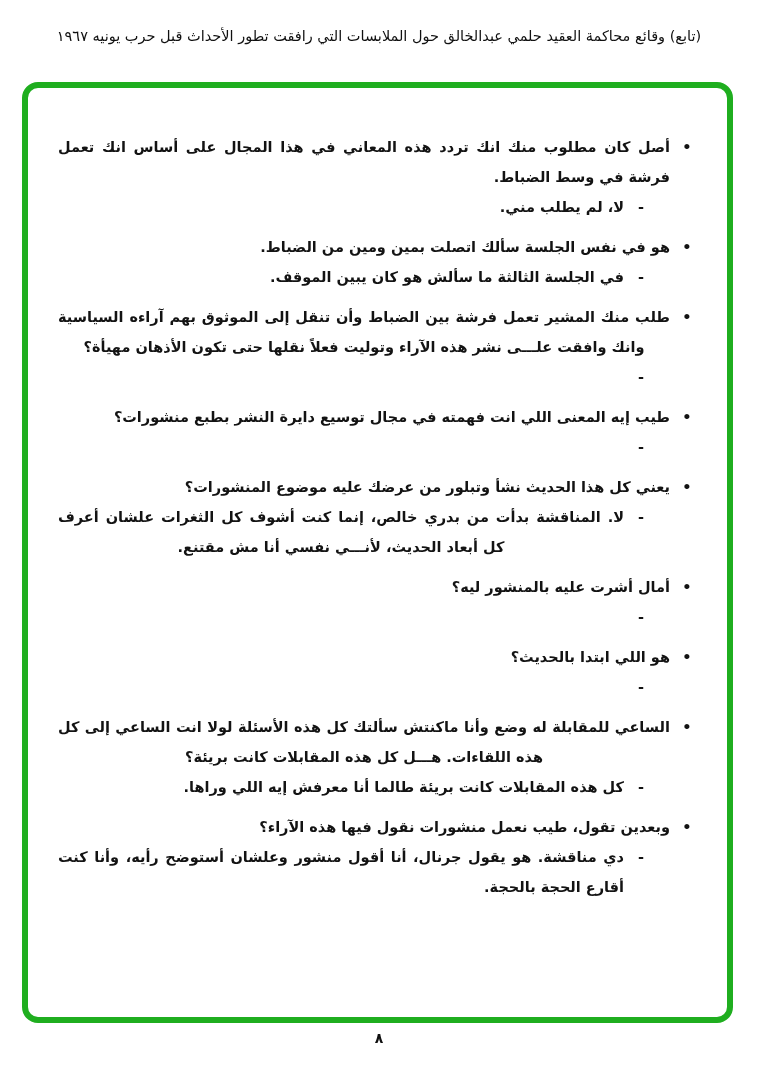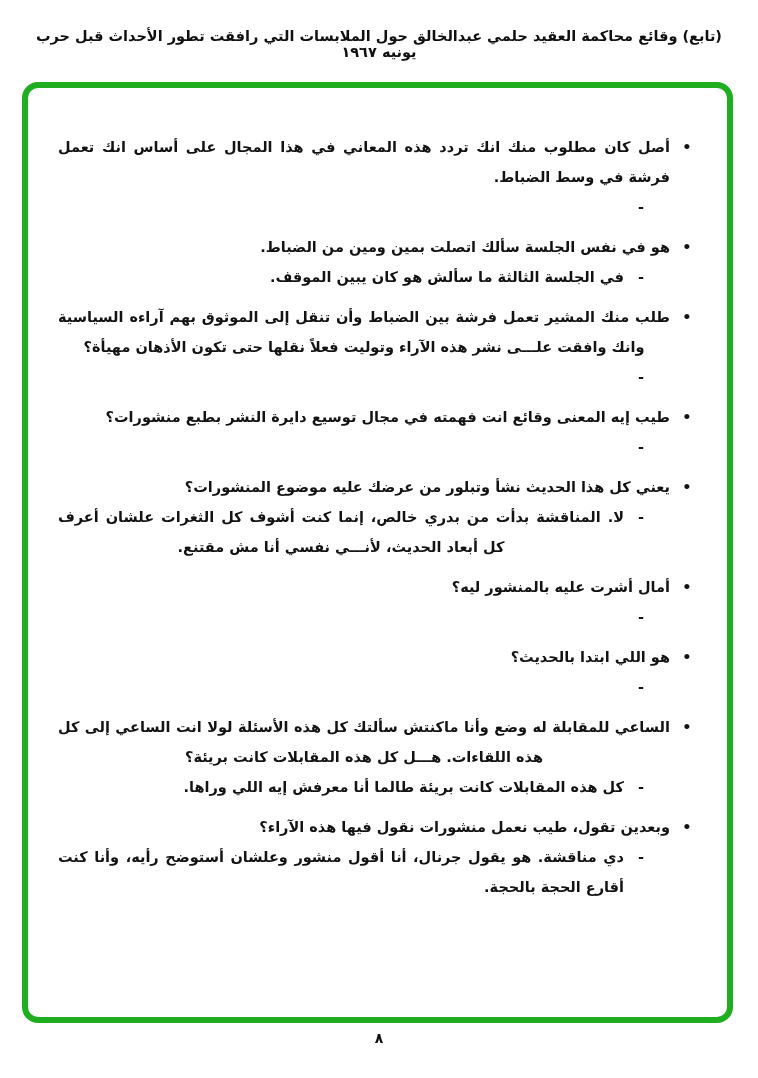--- a/index.html
+++ b/index.html
@@ -15,21 +15,21 @@
     background: #ffffff;
     overflow: hidden;
   }
   .header {
     position: absolute;
     top: 28px;
     left: 30px;
     right: 30px;
     text-align: center;
     direction: rtl;
-    font-weight: bold;
+    font-weight: normal;
     font-size: 14.5px;
     color: #101010;
     letter-spacing: 0;
   }
   .frame {
     position: absolute;
     left: 22px;
     top: 82px;
     width: 711px;
     height: 941px;
@@ -86,39 +86,40 @@
   <div class="header">(تابع) وقائع محاكمة العقيد حلمي عبدالخالق حول الملابسات التي رافقت تطور الأحداث قبل حرب يونيه ١٩٦٧</div>
 
   <div class="frame">
     <div class="content" id="dialogue">
         <div class="item question">
           <span class="marker">•</span>
           <div class="text">أصل كان مطلوب منك انك تردد هذه المعاني في هذا المجال على أساس انك تعمل فرشة في وسط الضباط.</div>
         </div>
         <div class="item answer">
           <span class="marker">-</span>
+          <div class="text">لا، لم يطلب مني.</div>
         </div>
         <div class="item question">
           <span class="marker">•</span>
           <div class="text">هو في نفس الجلسة سألك اتصلت بمين ومين من الضباط.</div>
         </div>
         <div class="item answer">
           <span class="marker">-</span>
           <div class="text">في الجلسة الثالثة ما سألش هو كان يبين الموقف.</div>
         </div>
         <div class="item question ml">
           <span class="marker">•</span>
           <div class="text">طلب منك المشير تعمل فرشة بين الضباط وأن تنقل إلى الموثوق بهم آراءه السياسية وانك وافقت علـــى نشر هذه الآراء وتوليت فعلاً نقلها حتى تكون الأذهان مهيأة؟</div>
         </div>
         <div class="item answer ml">
           <span class="marker">-</span>
         </div>
         <div class="item question">
           <span class="marker">•</span>
-          <div class="text">طيب إيه المعنى وقائع انت فهمته في مجال توسيع دايرة النشر بطبع منشورات؟</div>
+          <div class="text">طيب إيه المعنى اللي انت فهمته في مجال توسيع دايرة النشر بطبع منشورات؟</div>
         </div>
         <div class="item answer ml">
           <span class="marker">-</span>
         </div>
         <div class="item question">
           <span class="marker">•</span>
           <div class="text">يعني كل هذا الحديث نشأ وتبلور من عرضك عليه موضوع المنشورات؟</div>
         </div>
         <div class="item answer ml">
           <span class="marker">-</span>

